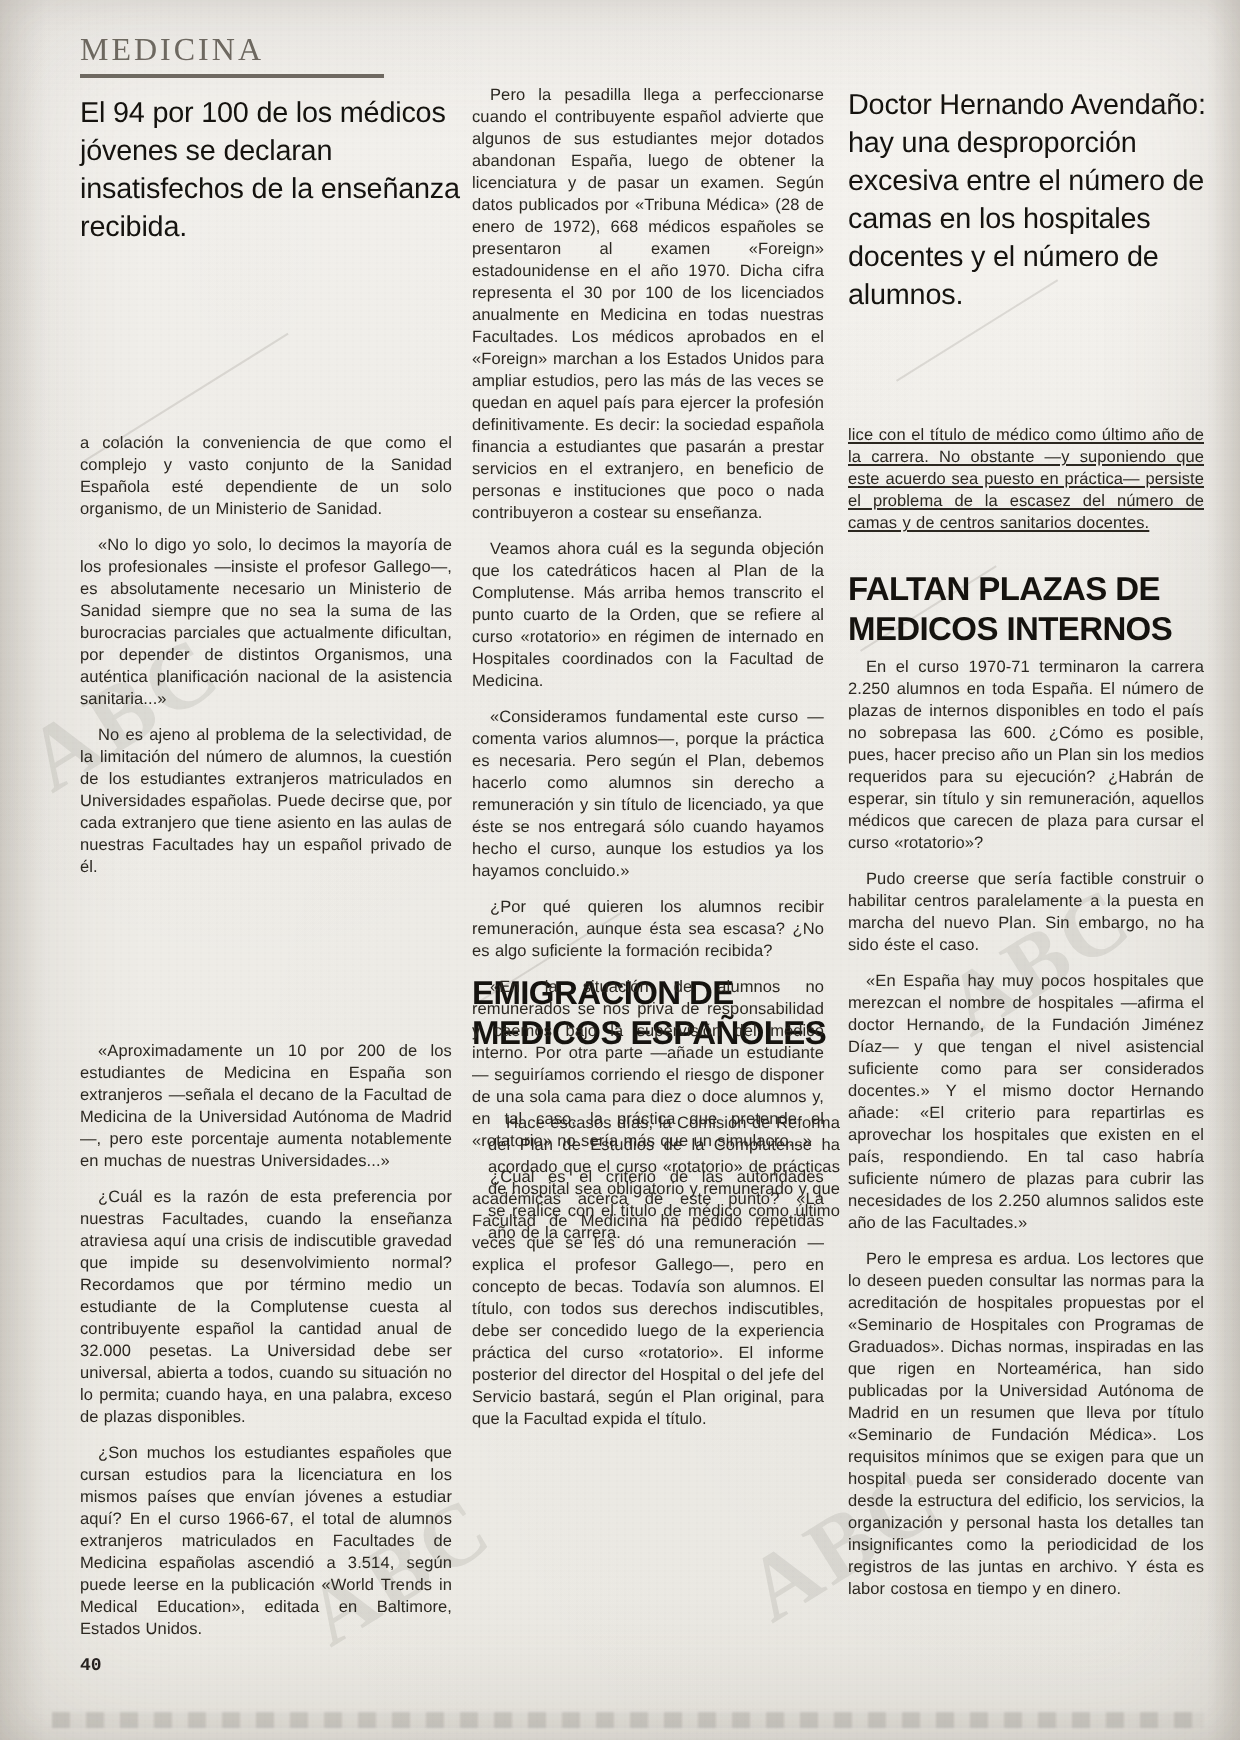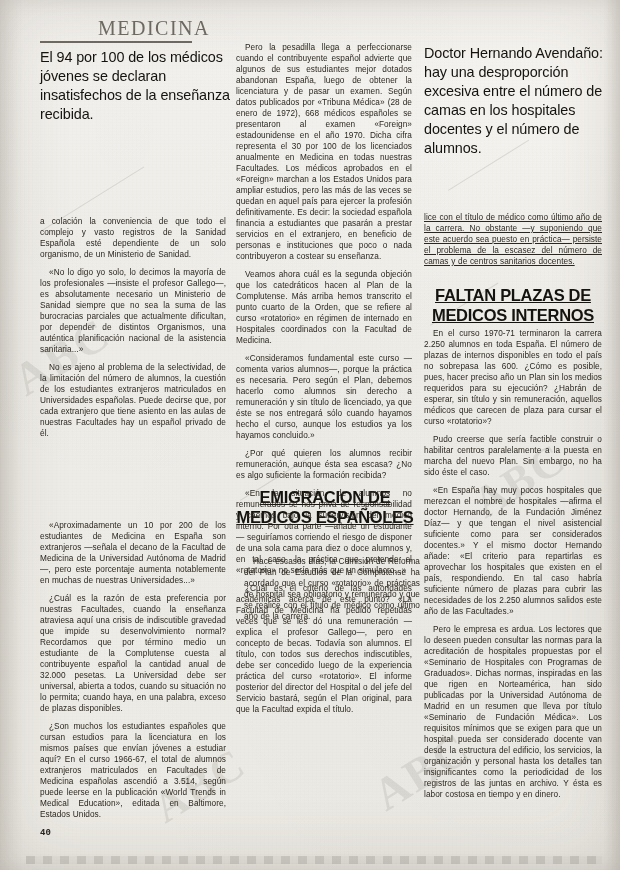--- a/index.html
+++ b/index.html
@@ -50,24 +50,23 @@
     transform-origin:0 0;
     pointer-events:none;
   }
 
   
   .masthead{
     position:absolute;left:40px;top:18px;width:170px;
   }
   .masthead .m-word{
     font-family:"Liberation Serif", serif;
-    font-size:20px;letter-spacing:1.5px;
+    font-size:16px;letter-spacing:1.5px;
     color:#6f6a62;font-weight:400;
     line-height:1;
-    text-align:right;
   }
   .masthead .m-rule{
     margin-top:3px;border-top:2px solid #6f6a62;width:152px;
   }
 
   .hl{
     font-family:"Liberation Sans", sans-serif;
     font-weight:400;
     color:#15130f;
     font-size:14.4px;
@@ -76,23 +75,22 @@
   }
   .hl-c1{position:absolute;left:40px;top:48px;width:190px;}
   .hl-c3{position:absolute;left:424px;top:44px;width:186px;}
 
   .section-hd{
     font-family:"Liberation Sans", sans-serif;
     font-weight:700;
     font-size:16.5px;
     letter-spacing:-0.3px;
     color:#15130f;
-    text-align:center;
+    text-align:left;
     line-height:1.22;
-    text-decoration:underline;
   }
   .sh-c2{position:absolute;left:236px;top:487px;width:178px;}
   .sh-c3{position:absolute;left:424px;top:285px;width:178px;}
 
   .body{
     font-family:"Liberation Sans", sans-serif;
     font-size:8.25px;
     line-height:11.0px;
     text-align:justify;
     color:#2b2720;
@@ -152,21 +150,21 @@
     <div class="m-rule"></div>
   </div>
 
   <div class="hl hl-c1">El 94 por 100 de los médicos jóvenes se declaran insatisfechos de la enseñanza recibida.</div>
   <div class="hl hl-c3">Doctor Hernando Avendaño: hay una desproporción excesiva entre el número de camas en los hospitales docentes y el número de alumnos.</div>
 
   <div class="section-hd sh-c2">EMIGRACION DE MEDICOS ESPAÑOLES</div>
   <div class="section-hd sh-c3">FALTAN PLAZAS DE MEDICOS INTERNOS</div>
 
   <div class="body t1">
-    <p class="noind">a colación la conveniencia de que todo el complejo y vasto registros de la Sanidad Española esté dependiente de un solo organismo, de un Ministerio de Sanidad.</p>
+    <p class="noind">a colación la conveniencia de que como el complejo y vasto conjunto de la Sanidad Española esté dependiente de un solo organismo, de un Ministerio de Sanidad.</p>
     <p>«No lo digo yo solo, lo decimos la mayoría de los profesionales —insiste el profesor Gallego—, es absolutamente necesario un Ministerio de Sanidad siempre que no sea la suma de las burocracias parciales que actualmente dificultan, por depender de distintos Organismos, una auténtica planificación nacional de la asistencia sanitaria...»</p>
     <p>No es ajeno al problema de la selectividad, de la limitación del número de alumnos, la cuestión de los estudiantes extranjeros matriculados en Universidades españolas. Puede decirse que, por cada extranjero que tiene asiento en las aulas de nuestras Facultades hay un español privado de él.</p>
   </div>
 
   <div class="body t1b">
     <p>«Aproximadamente un 10 por 200 de los estudiantes de Medicina en España son extranjeros —señala el decano de la Facultad de Medicina de la Universidad Autónoma de Madrid—, pero este porcentaje aumenta notablemente en muchas de nuestras Universidades...»</p>
     <p>¿Cuál es la razón de esta preferencia por nuestras Facultades, cuando la enseñanza atraviesa aquí una crisis de indiscutible gravedad que impide su desenvolvimiento normal? Recordamos que por término medio un estudiante de la Complutense cuesta al contribuyente español la cantidad anual de 32.000 pesetas. La Universidad debe ser universal, abierta a todos, cuando su situación no lo permita; cuando haya, en una palabra, exceso de plazas disponibles.</p>
     <p>¿Son muchos los estudiantes españoles que cursan estudios para la licenciatura en los mismos países que envían jóvenes a estudiar aquí? En el curso 1966-67, el total de alumnos extranjeros matriculados en Facultades de Medicina españolas ascendió a 3.514, según puede leerse en la publicación «World Trends in Medical Education», editada en Baltimore, Estados Unidos.</p>
   </div>
 

